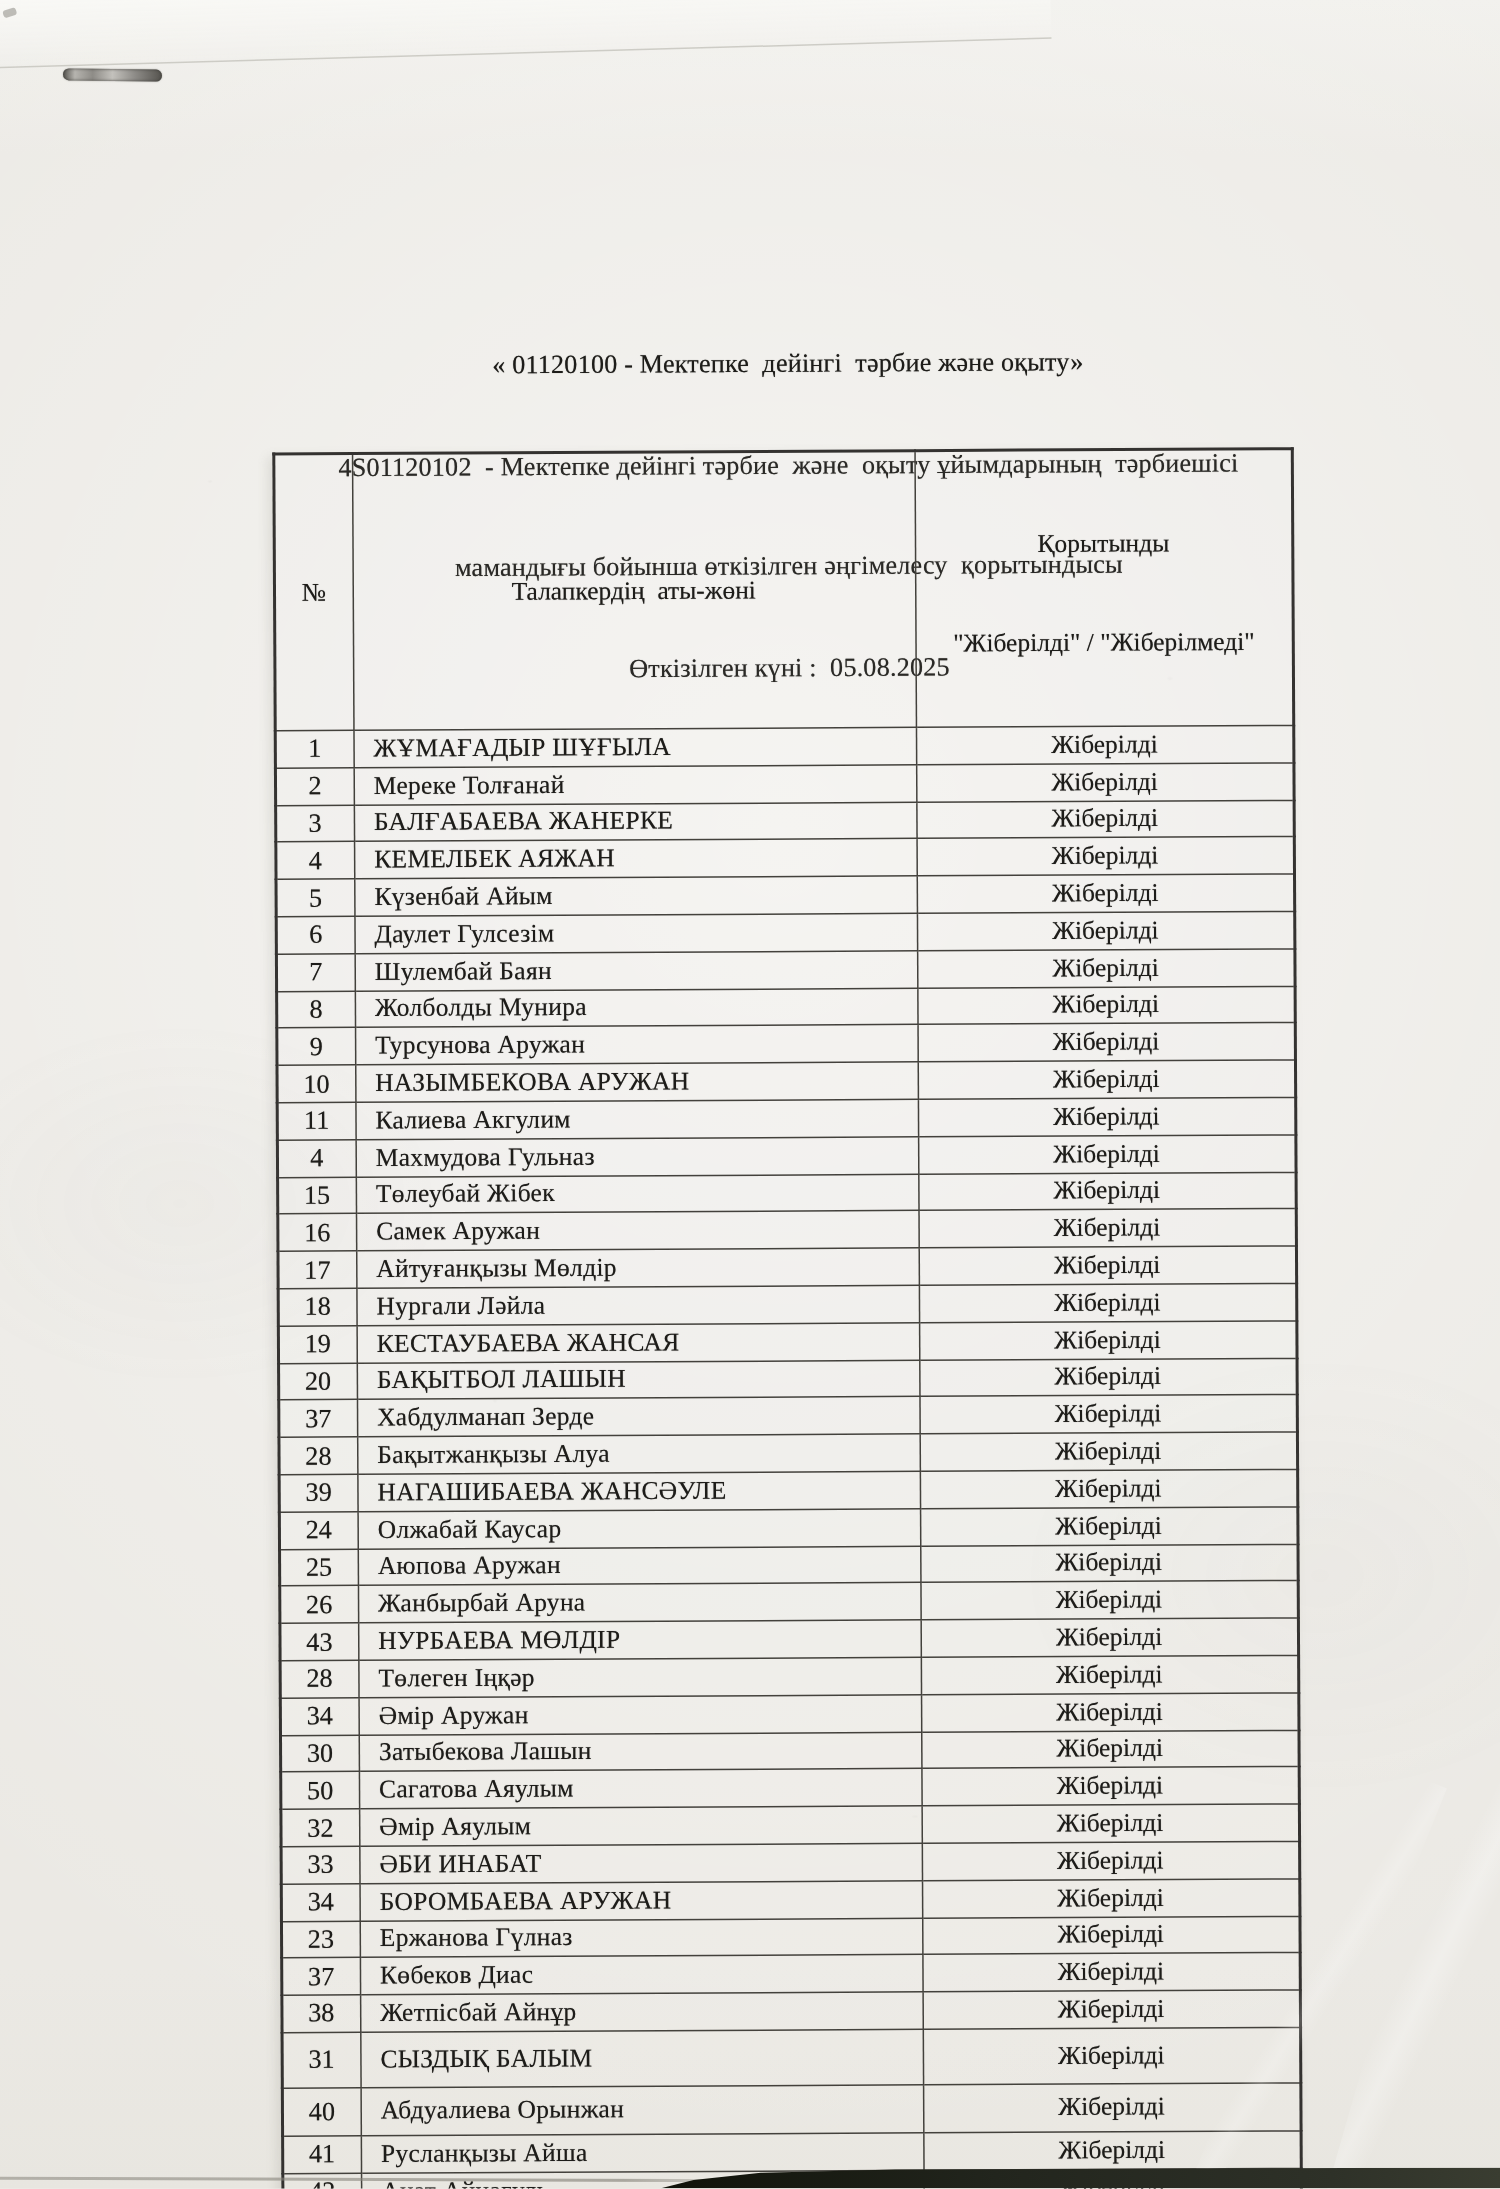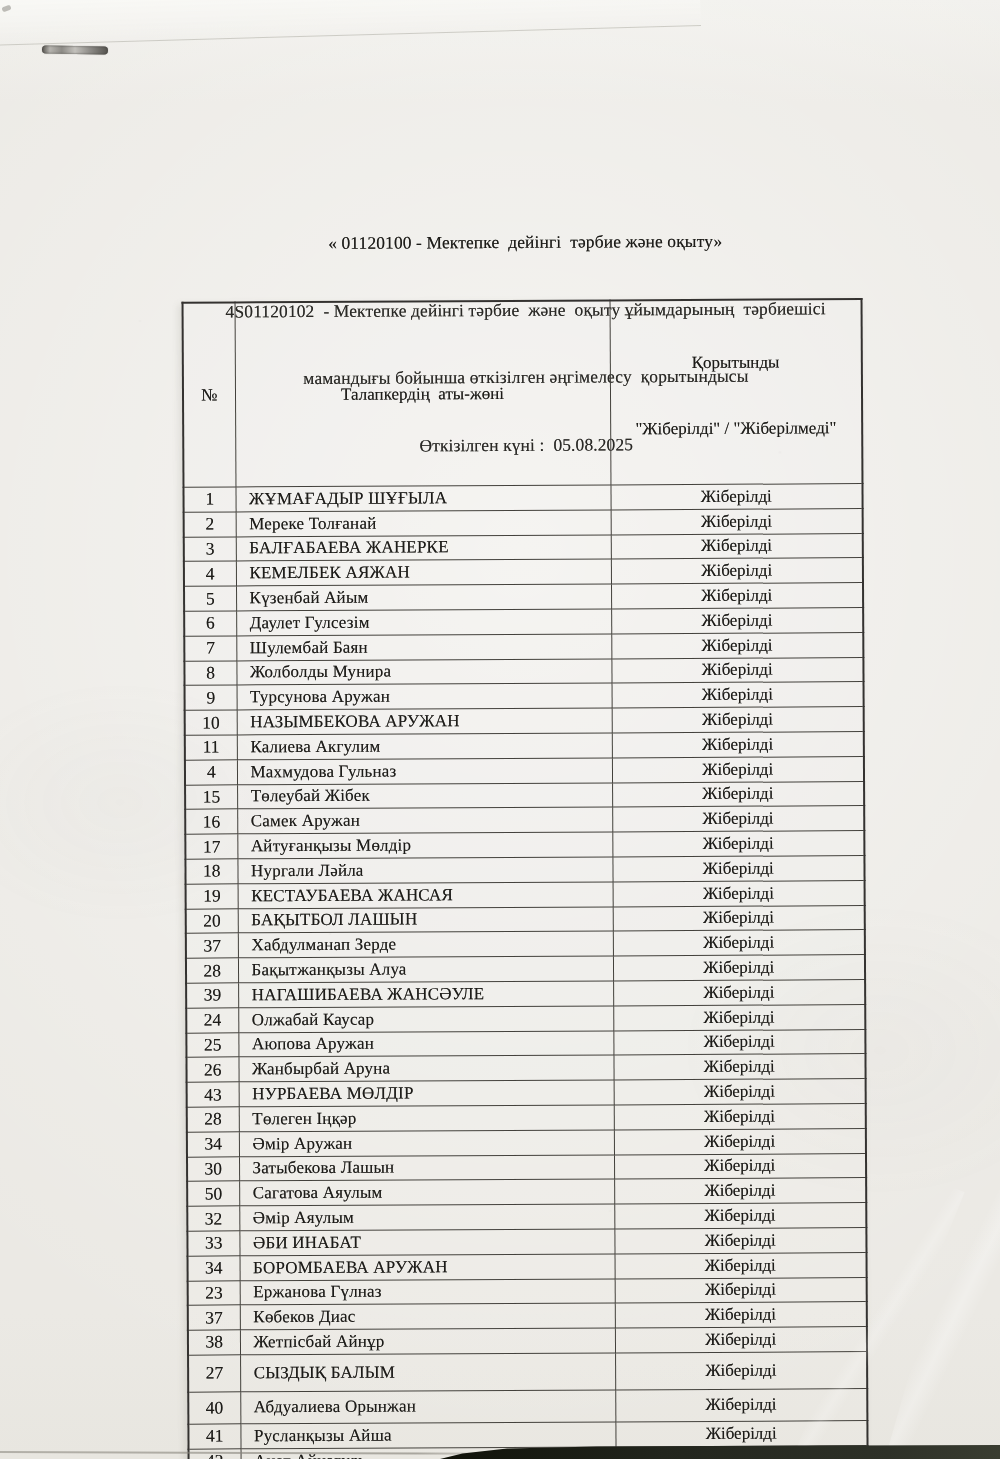--- a/index.html
+++ b/index.html
@@ -313,21 +313,21 @@
         <td class="c-num">37</td>
         <td class="c-name">Көбеков Диас</td>
         <td class="c-res">Жіберілді</td>
       </tr>
         <tr>
         <td class="c-num">38</td>
         <td class="c-name">Жетпісбай Айнұр</td>
         <td class="c-res">Жіберілді</td>
       </tr>
         <tr>
-        <td class="c-num">27</td>
+        <td class="c-num">31</td>
         <td class="c-name">СЫЗДЫҚ БАЛЫМ</td>
         <td class="c-res">Жіберілді</td>
       </tr>
         <tr>
         <td class="c-num">40</td>
         <td class="c-name">Абдуалиева Орынжан</td>
         <td class="c-res">Жіберілді</td>
       </tr>
         <tr>
         <td class="c-num">41</td>

